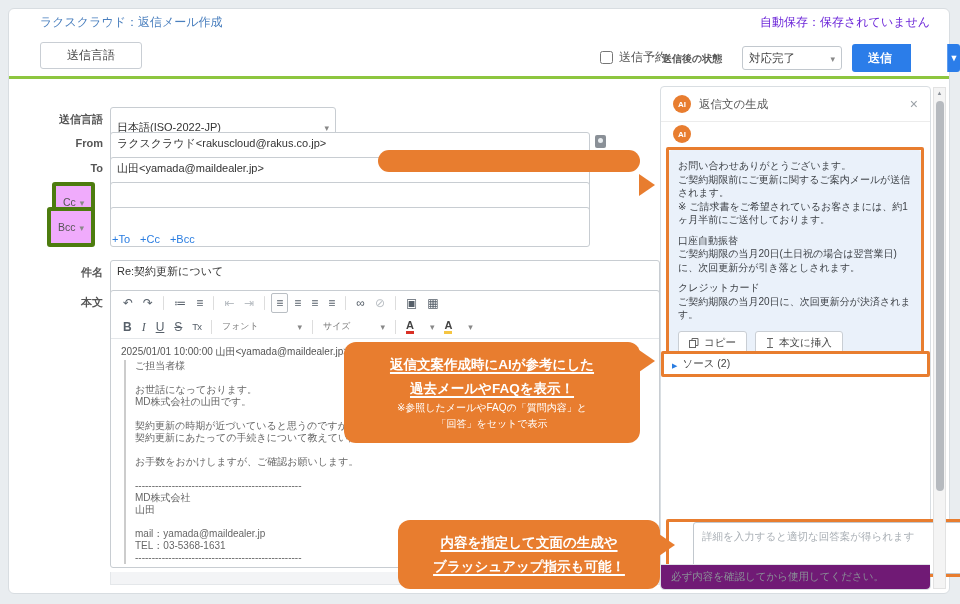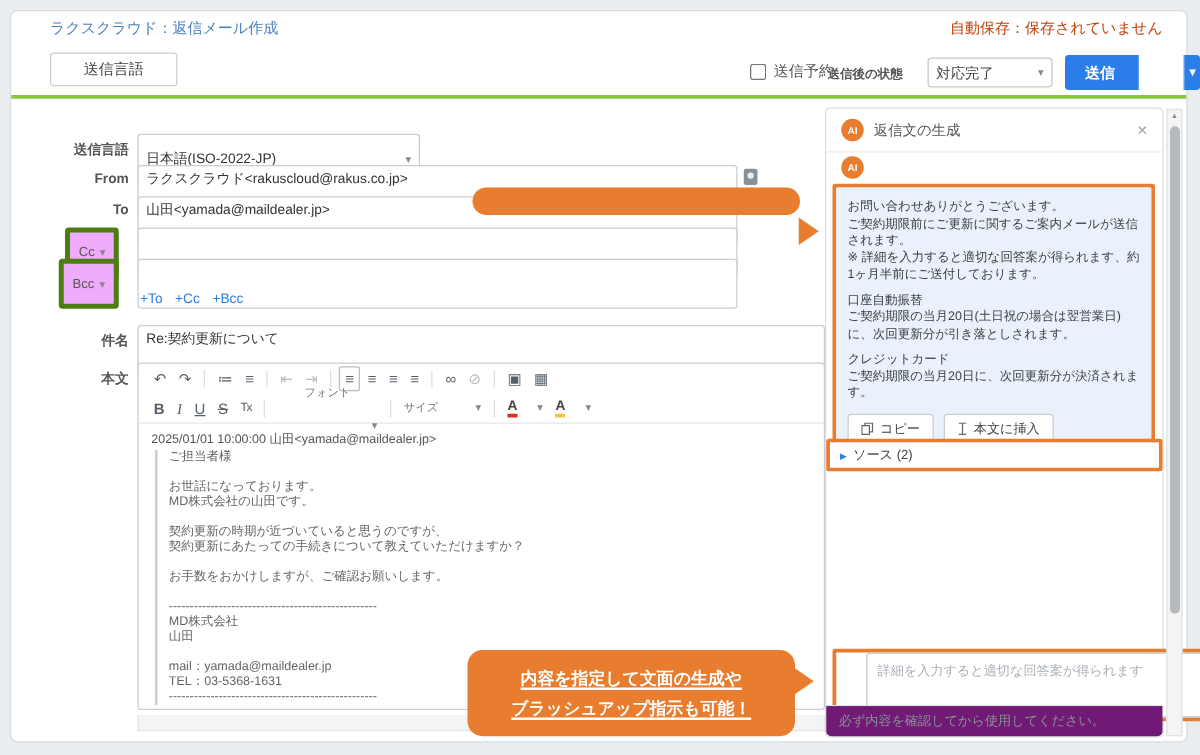--- a/index.html
+++ b/index.html
@@ -3,21 +3,21 @@
 <meta charset="utf-8">
 <style>
   * { margin:0; padding:0; box-sizing:border-box; }
   html,body { width:960px; height:604px; }
   body { font-family:"Liberation Sans","DejaVu Sans",sans-serif; background:#e9edf0; position:relative; overflow:hidden; }
   #page { position:relative; width:960px; height:604px; }
   .card { position:absolute; left:8px; top:8px; width:942px; height:586px; background:#fff; border:1px solid #d8dde1; border-radius:6px; }
 
   
   .title { position:absolute; left:40px; top:14px; font-size:12px; color:#4a7fbe; }
-  .autosave { position:absolute; right:30px; top:14px; font-size:12px; color:#c2410c; }
+  .autosave { position:absolute; right:30px; top:14px; font-size:12px; color:#6d28d9; }
   .cancel-btn { position:absolute; left:40px; top:42px; height:27px; padding:0 26px; font-size:12px; color:#444;
                 background:#fff; border:1px solid #c9ced4; border-radius:3px; line-height:25px; cursor:pointer; }
   .sched { position:absolute; left:600px; top:49px; display:flex; align-items:center; gap:6px; font-size:12px; color:#555; }
   .sched input { width:13px; height:13px; accent-color:#fff; border:1px solid #b7bcc2; }
   .status-label { position:absolute; left:662px; top:52px; font-size:10px; color:#555;font-weight:bold; }
   .status-select { position:absolute; left:742px; top:46px; width:100px; height:24px; background:#fff; border:1px solid #c2c8ce;
                    border-radius:3px; font-size:11.5px; color:#444; display:flex; align-items:center; padding:0 6px; cursor:pointer; }
   .status-select .caret { margin-left:auto; }
   .send-btn { position:absolute; left:852px; top:44px; height:28px; display:flex; border-radius:3px; overflow:hidden; cursor:pointer;gap:36px; }
   .send-main { background:#2b7de9; color:#fff; font-size:12px; font-weight:bold; padding:0 16px; line-height:28px; }
@@ -93,21 +93,21 @@
   .callout { position:absolute; background:#e87d2f; border-radius:12px; color:#fff; text-align:center; z-index:20; padding:11px 8px; }
   .callout .big { font-size:13.5px; font-weight:bold; line-height:1.75; text-decoration:underline;
                   text-decoration-thickness:1.5px; text-underline-offset:3px; }
   .callout .note { font-size:10px; line-height:1.55; }
   .cpointer { position:absolute; width:0; height:0; border-top:11px solid transparent; border-bottom:11px solid transparent;
               border-left:16px solid #e87d2f; right:-15px; }
   .c1 { left:378px; top:150px; width:262px; }
   .c1 .cpointer { top:24px; }
   .c2 { left:344px; top:342px; width:296px; padding-bottom:12px; }
   .c2 .cpointer { top:8px; }
-  .c3 { left:374px; top:520px; width:262px; }
+  .c3 { left:398px; top:520px; width:262px; }
   .c3 .cpointer { top:14px; }
 </style>
 </head>
 <body>
 
 <div id="page">
   <div class="card"></div>
 
   <div class="title">ラクスクラウド：返信メール作成</div>
   <div class="autosave">自動保存：保存されていません</div>
@@ -190,21 +190,21 @@
       </div>
     <div class="tb tb2">
       <span style="display:flex;align-items:center;gap:2px;">
           <span class="ticon fb">B</span>
           <span class="ticon fi">I</span>
           <span class="ticon fu">U</span>
           <span class="ticon fs">S</span>
           <span class="ticon ftx">Tx</span>
         </span>
       <span class="sep"></span>
-      <span class="tsel" style="width:88px;flex-direction:column;">
+      <span class="tsel" style="width:88px;">
         <span>フォント</span>
         <span class="caret" style="margin-left:auto;"></span>
       </span>
       <span class="sep"></span>
       <span class="tsel" style="width:70px;">
         <span>サイズ</span>
         <span class="caret" style="margin-left:auto;"></span>
       </span>
       <span class="sep"></span>
       <span class="tsel">
@@ -249,21 +249,21 @@
       <span class="close"></span>
     </div>
     <span class="ai-badge badge2">AI</span>
 
     <div class="replywrap hl">
       <div class="replybox">
         <div>
 
         <div class="rline">お問い合わせありがとうございます。</div>
             <div class="rline">ご契約期限前にご更新に関するご案内メールが送信されます。</div>
-            <div class="rline">※ 詳細を入力すると適切な回答案が得られます、約1ヶ月半前にご送付しております。</div>
+            <div class="rline">※ ご請求書をご希望されているお客さまには、約1ヶ月半前にご送付しております。</div>
             <div class="rline"></div>
             <div class="rline">口座自動振替</div>
             <div class="rline">ご契約期限の当月20日(土日祝の場合は翌営業日)に、次回更新分が引き落としされます。</div>
             <div class="rline"></div>
             <div class="rline">クレジットカード</div>
             <div class="rline">ご契約期限の当月20日に、次回更新分が決済されます。</div>
           </div>
         <div class="rbtns">
           <div class="rbtn">
             <svg width="10" height="10" viewBox="0 0 10 10">
@@ -298,20 +298,33 @@
 
   <div class="pscroll">
     <div class="arrow">▲</div>
     <div class="thumb"></div>
   </div>
 
   <div class="callout c1">
     <div class="cpointer"></div>
   </div>
 
+  <div class="callout c2">
+    <div>
+
+    <div class="big">返信文案作成時にAIが参考にした</div>
+        <div class="big">過去メールやFAQを表示！</div>
+      </div>
+    <div>
+
+    <div class="note">※参照したメールやFAQの「質問内容」と</div>
+        <div class="note">「回答」をセットで表示</div>
+      </div>
+    <div class="cpointer"></div>
+  </div>
 
   <div class="callout c3">
     <div>
 
     <div class="big">内容を指定して文面の生成や</div>
         <div class="big">ブラッシュアップ指示も可能！</div>
       </div>
     <div class="cpointer"></div>
   </div>
 </div>

